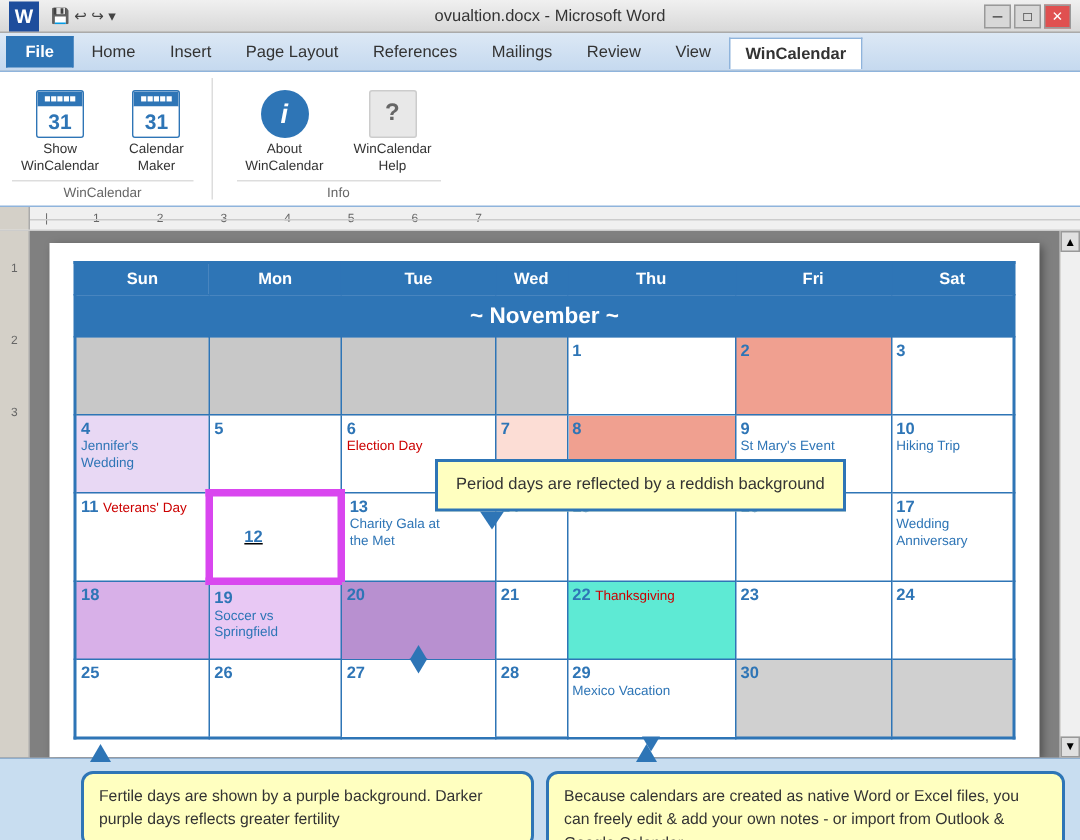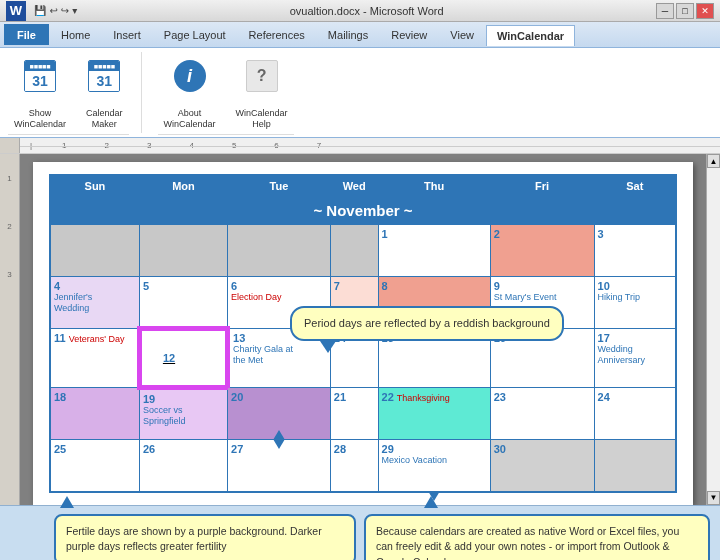--- a/index.html
+++ b/index.html
@@ -64,40 +64,40 @@
     
     .ribbon-content {
       background: white;
       height: 90px;
       border-bottom: 1px solid #8fb4dc;
       display: flex;
       align-items: stretch;
       padding: 4px 8px;
       gap: 4px;
     }
-    .ribbon-item { display: flex; flex-direction: column; align-items: center; gap: 16px; cursor: pointer; padding: 4px 6px; }
+    .ribbon-item { display: flex; flex-direction: column; align-items: center; gap: 2px; cursor: pointer; padding: 4px 6px; }
     .ribbon-label { font-size: 9.5px; color: #333; text-align: center; line-height: 1.2; }
 
     
     .cal-icon-31 {
       width: 32px; height: 32px; border: 1px solid #2e75b6; border-radius: 2px; overflow: hidden;
       display: flex; flex-direction: column;
     }
     .cal-icon-top { background: #2e75b6; color: white; font-size: 7px; font-weight: bold; height: 10px; display: flex; align-items: center; justify-content: center; }
     .cal-icon-num { flex: 1; display: flex; align-items: center; justify-content: center; font-size: 14px; font-weight: bold; color: #2e75b6; background: white; }
 
     
     .info-icon { width: 32px; height: 32px; background: #2e75b6; border-radius: 50%; color: white; font-size: 18px; font-weight: bold; font-style: italic; display: flex; align-items: center; justify-content: center; }
     .help-icon { width: 32px; height: 32px; background: #e8e8e8; border: 1px solid #ccc; border-radius: 2px; color: #666; font-size: 16px; font-weight: bold; display: flex; align-items: center; justify-content: center; }
 
     
     .tooltip-box {
       background: #ffffc0;
       border: 2px solid #2e75b6;
-      border-radius: 14px;
+      border-radius: 0;
       padding: 8px 12px;
       font-size: 11px;
       color: #333;
       line-height: 1.4;
       display: inline-block;
     }
 
     .outer { position: relative; width: 720px; height: 560px; overflow: hidden; }
   </style>
 </head>

